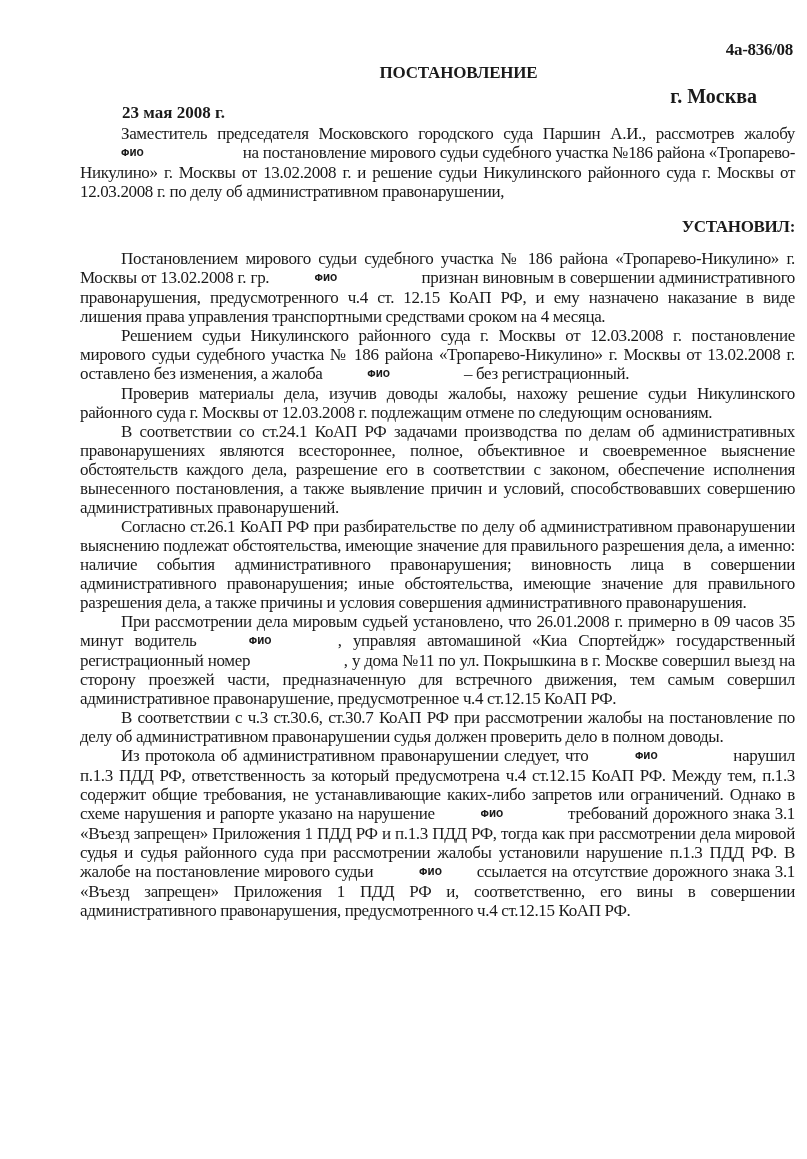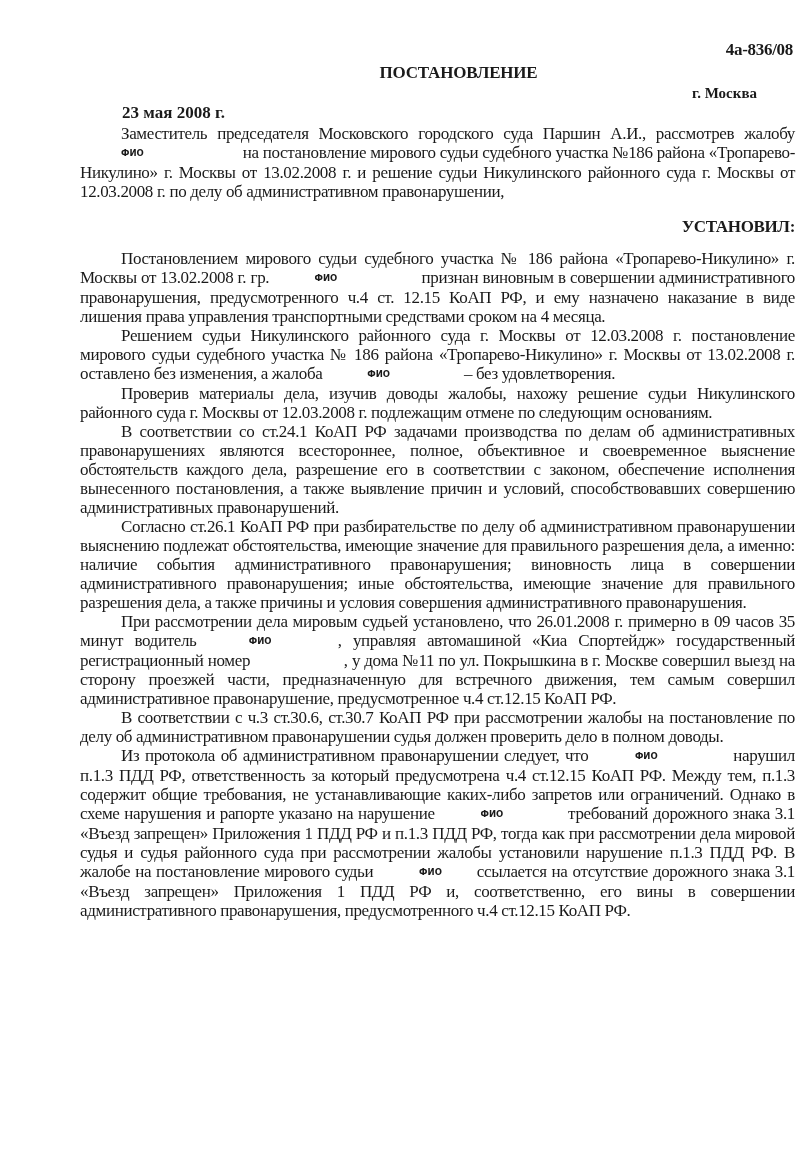--- a/index.html
+++ b/index.html
@@ -11,21 +11,21 @@
   .page { position: absolute; left: 0; top: 0; width: 807px; height: 814px; }
   .case-no {
     position: absolute; right: 14px; top: 40px;
     font-weight: bold; font-size: 17px; letter-spacing: -0.3px;
   }
   .title {
     position: absolute; left: 0; width: 917px; top: 63px; text-align: center;
     font-weight: bold; font-size: 17px; letter-spacing: -0.2px;
   }
   .date { position: absolute; left: 122px; top: 85px; font-weight: bold; font-size: 17px; margin-top: 18px; }
-  .city { position: absolute; right: 50px; top: 85px; font-weight: bold; font-size: 15px; }
+  .city { position: absolute; right: 50px; top: 85px; font-weight: bold; font-size: 20px; }
   .body {
     position: absolute; left: 80px; top: 124px; width: 715px;
     font-size: 17px; line-height: 19px; letter-spacing: -0.35px;
     text-align: justify;
   }
   .body p { margin: 0; text-indent: 41px; }
   .body p.first { text-indent: 41px; }
   .section-head {
     text-align: right; text-indent: 0 !important;
     font-weight: bold; margin: 16px 0 13px 78px !important;
@@ -46,21 +46,21 @@
   <div class="date">23 мая  2008 г.</div>
   <div class="city">г. Москва</div>
 
   <div class="body">
     <p class="first"><span>Заместитель председателя Московского городского суда Паршин А.И., рассмотрев жалобу </span><span class="fio">ФИО</span><span class="gap" style="width:95px"></span><span> на постановление мирового судьи судебного участка №186 района «Тропарево-Никулино» г. Москвы от 13.02.2008 г. и решение судьи Никулинского районного суда г. Москвы от 12.03.2008 г. по делу об административном правонарушении,</span></p>
 
     <p class="section-head">УСТАНОВИЛ:</p>
 
     <p><span>Постановлением мирового судьи судебного участка № 186 района «Тропарево-Никулино» г. Москвы от 13.02.2008 г. гр. </span><span class="fio">ФИО</span><span class="gap" style="width:80px"></span><span> признан виновным в совершении административного правонарушения, предусмотренного ч.4 ст. 12.15 КоАП РФ, и ему назначено наказание в виде лишения права управления транспортными средствами сроком на 4 месяца.</span></p>
 
-    <p><span>Решением судьи Никулинского районного суда г. Москвы от 12.03.2008 г. постановление мирового судьи судебного участка № 186 района «Тропарево-Никулино» г. Москвы от 13.02.2008 г. оставлено без изменения, а жалоба </span><span class="fio">ФИО</span><span class="gap" style="width:70px"></span><span> – без удовлетворения.</span></p>
+    <p><span>Решением судьи Никулинского районного суда г. Москвы от 12.03.2008 г. постановление мирового судьи судебного участка № 186 района «Тропарево-Никулино» г. Москвы от 13.02.2008 г. оставлено без изменения, а жалоба </span><span class="fio">ФИО</span><span class="gap" style="width:70px"></span><span> – без регистрационный.</span></p>
 
 
     <p>Проверив материалы дела, изучив доводы жалобы, нахожу решение судьи Никулинского районного суда г. Москвы от 12.03.2008 г. подлежащим отмене по следующим основаниям.</p>
     <p>В соответствии со ст.24.1 КоАП РФ задачами производства по делам об административных правонарушениях являются всестороннее, полное, объективное и своевременное выяснение обстоятельств каждого дела, разрешение его в соответствии с законом, обеспечение исполнения вынесенного постановления, а также выявление причин и условий, способствовавших совершению административных правонарушений.</p>
     <p>Согласно ст.26.1 КоАП РФ при разбирательстве по делу об административном правонарушении выяснению подлежат обстоятельства, имеющие значение для правильного разрешения дела, а именно: наличие события административного правонарушения; виновность лица в совершении административного правонарушения; иные обстоятельства, имеющие значение для правильного разрешения дела, а также причины и условия совершения административного правонарушения.</p>
 
     <p><span>При рассмотрении дела мировым судьей установлено, что 26.01.2008 г. примерно в 09 часов 35 минут водитель </span><span class="fio">ФИО</span><span class="gap" style="width:55px"></span><span> , управляя автомашиной «Киа Спортейдж» государственный регистрационный номер </span><span class="gap" style="width:85px"></span><span> , у дома №11 по ул. Покрышкина в г. Москве совершил выезд на сторону проезжей части, предназначенную для встречного движения, тем самым совершил административное правонарушение, предусмотренное ч.4 ст.12.15 КоАП РФ.</span></p>
 
     <p>В соответствии с ч.3 ст.30.6, ст.30.7 КоАП РФ при рассмотрении жалобы на постановление по делу об административном правонарушении судья  должен проверить дело в полном доводы.</p>
 

